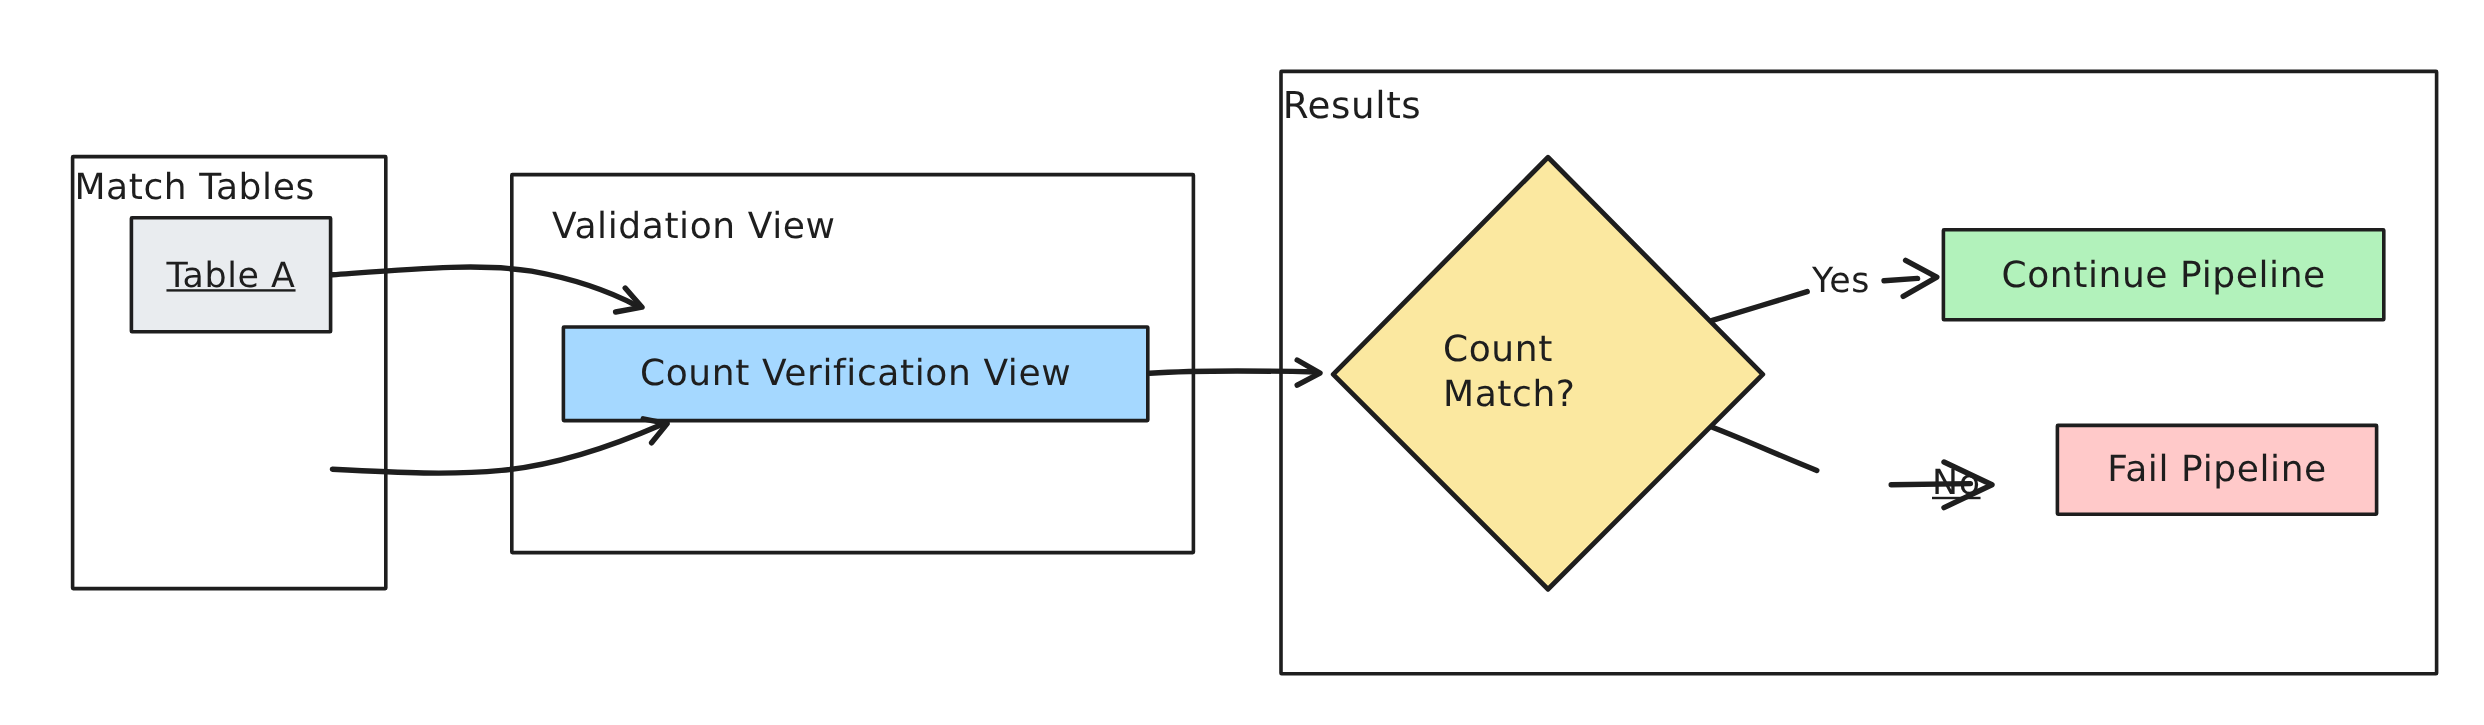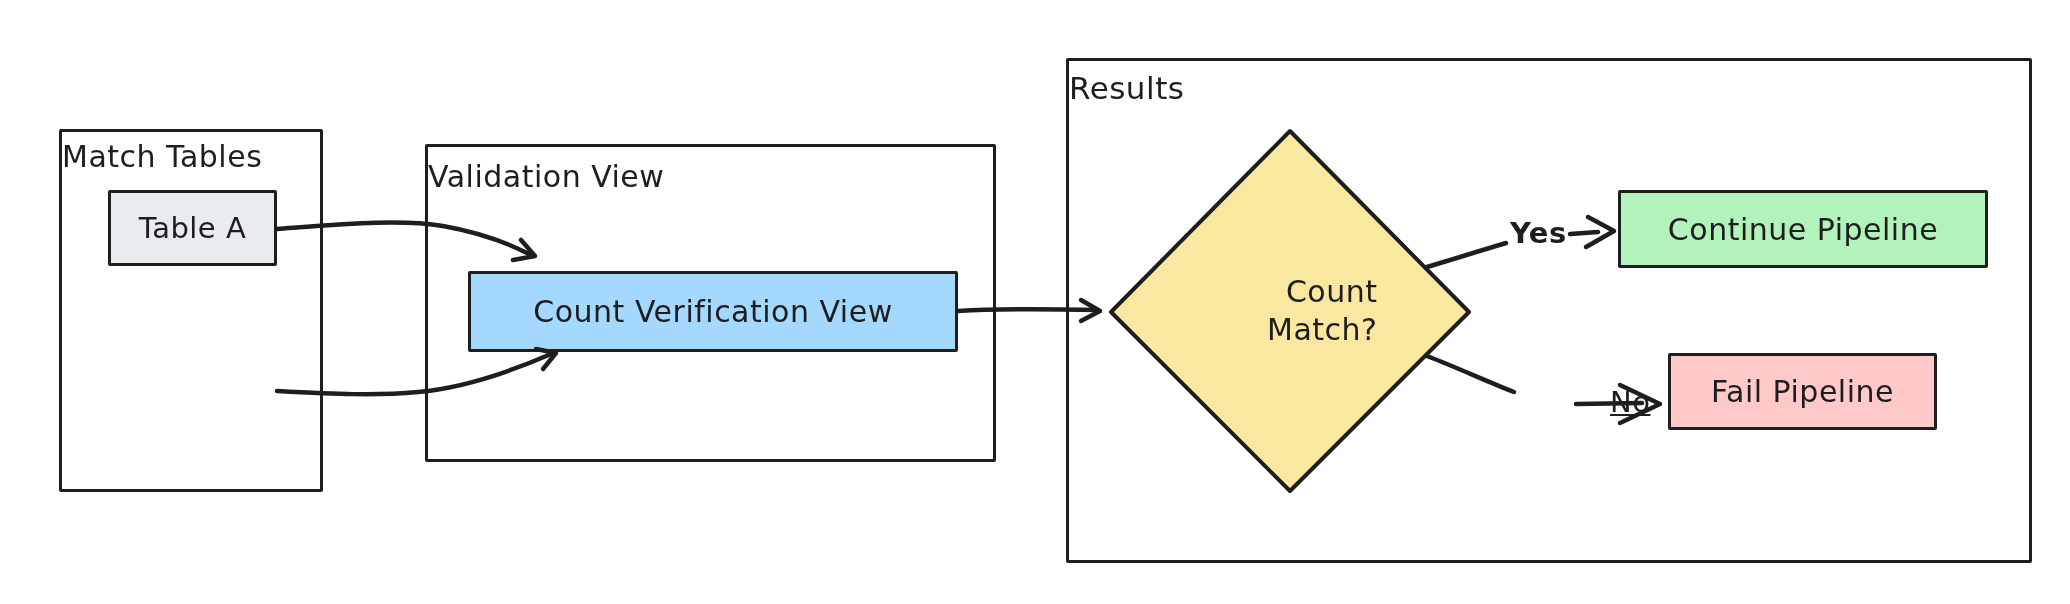--- a/index.html
+++ b/index.html
@@ -26,68 +26,68 @@
   }
   .group-title {
     width: 100%;
     font-size: 30px;
     letter-spacing: 0.5px;
     color: #1e1e1e;
   }
   #source-tables-group { left: 59px; top: 129px; width: 264px; height: 363px; }
   #source-tables-group .group-title { padding-top: 7px; }
   #validation-view-group { left: 425px; top: 144px; width: 571px; height: 318px; }
-  #validation-view-group .group-title { padding-top: 12px; }
+  #validation-view-group .group-title { padding-top: 24px; margin-left: 32px; }
   #results-group { left: 1066px; top: 58px; width: 966px; height: 505px; }
   #results-group .group-title { padding-top: 9px; font-size: 31px; }
 
   
   .node {
     position: absolute;
     border: 3px solid #1e1e1e;
     border-radius: 2px;
     box-sizing: border-box;
     display: flex;
     align-items: center;
     justify-content: center;
     font-size: 29px;
     letter-spacing: 0.5px;
     text-align: center;
   }
-  #table-a-node { left: 108px; top: 190px; width: 169px; height: 76px; }
+  #table-a-node { left: 108px; top: 180px; width: 169px; height: 98px; text-decoration: underline; }
   #table-b-node { left: 108px; top: 353px; width: 169px; height: 78px; }
   #count-verification-node { left: 468px; top: 271px; width: 490px; height: 81px; font-size: 30px; }
   #continue-node { left: 1618px; top: 190px; width: 370px; height: 78px; font-size: 30px; }
   #fail-node { left: 1668px; top: 353px; width: 269px; height: 77px; font-size: 30px; }
 
   
   .decision {
     position: absolute;
     left: 1108px; top: 128px;
     width: 364px; height: 366px;
   }
   .decision svg { position: absolute; left: 0; top: 0; }
   .decision-label {
     position: absolute;
     left: 50%; top: 50%;
     transform: translate(-50%, -50%);
     width: 175px;
-    text-align: right;
+    text-align: left;
     font-size: 30px;
     line-height: 1.28;
     letter-spacing: 0.5px;
   }
 
   
   .edge-label {
     position: absolute;
     font-size: 29px;
     letter-spacing: 0.5px;
   }
-  #yes-label { left: 1510px; top: 216px; font-weight: bold; }
+  #yes-label { left: 1510px; top: 216px; }
   #no-label  { left: 1610px; top: 385px; text-decoration: underline; }
 
   
   .arrows-layer {
     position: absolute;
     left: 0; top: 0;
     pointer-events: none;
   }
   .arrows-layer path {
     fill: none;
@@ -120,21 +120,21 @@
 
 
   <div class="node" id="count-verification-node" style="background: rgb(165, 216, 255);">
     <span>Count Verification View</span>
   </div>
 
   <div class="node" id="continue-node" style="background: rgb(178, 242, 187);">
     <span>Continue Pipeline</span>
   </div>
 
-  <div class="node" id="fail-node" style="background: rgb(255, 201, 201);">
+  <div class="node" id="fail-node" style="background: rgb(255, 201, 201); margin-left: 45px;">
     <span>Fail Pipeline</span>
   </div>
 
   <div class="decision">
     <svg width="364" height="366" viewBox="0 0 364 366">
       <polygon points="182,3 361,184 182,363 3,184" stroke="#1e1e1e" stroke-width="4" stroke-linejoin="round" fill="#fbe8a0"></polygon>
     </svg>
     <div class="decision-label">Count Match?</div>
   </div>
 

